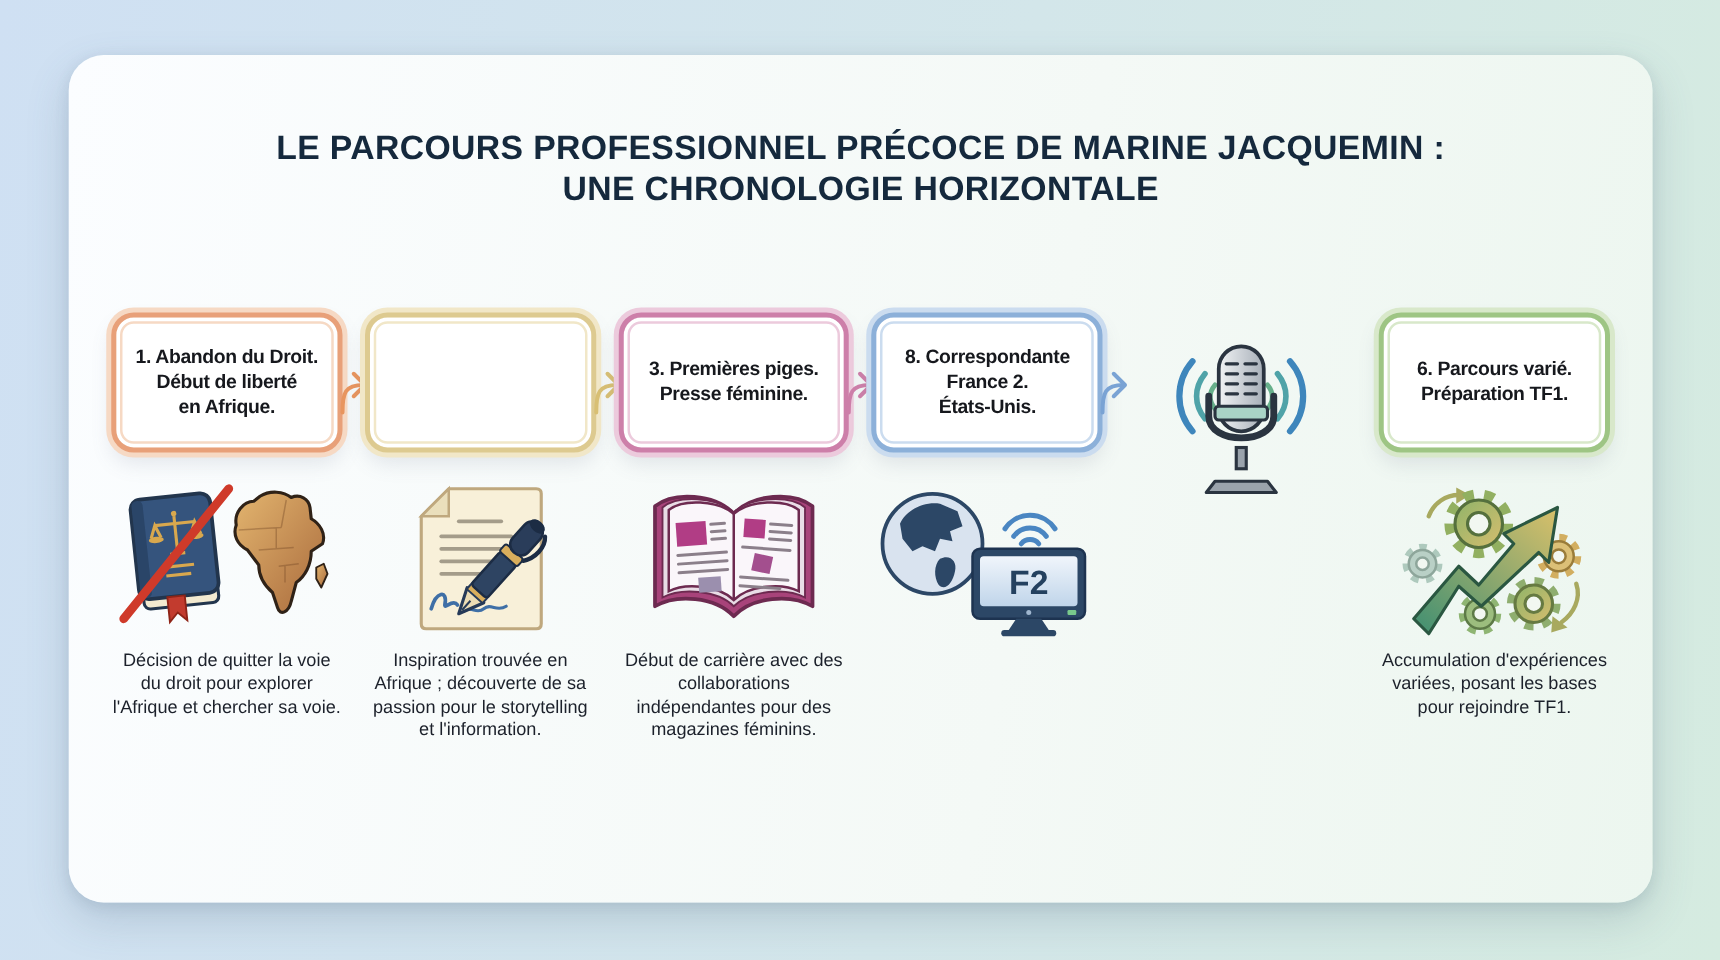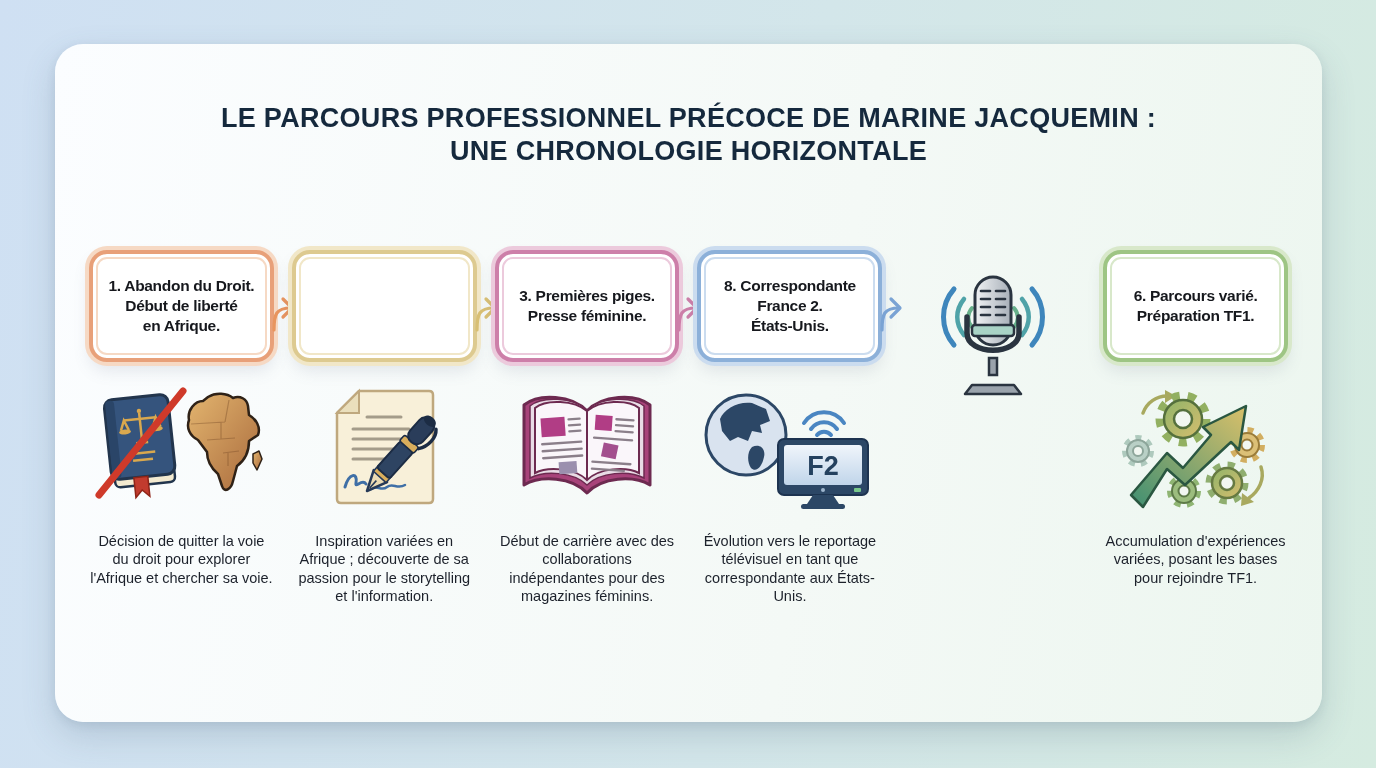--- a/index.html
+++ b/index.html
@@ -44,21 +44,21 @@
     line-height:1.3; color:#16181d; white-space:nowrap;
   }
   .arrow {
     position:absolute; top:32px; right:-26px; z-index:3;
   }
   .iconwrap {
     margin-top:20px; height:134px; display:flex;
     align-items:center; justify-content:center;
   }
   .desc {
-    margin-top:16px; font-size:14.5px; line-height:1.27; color:#1c212b;
+    margin-top:4px; font-size:14.5px; line-height:1.27; color:#1c212b;
     text-align:center; font-weight:500; width:100%;
   }
   .tv-label {
     font-family:"Liberation Sans", sans-serif; font-weight:bold; font-size:27px;
     fill:#24415f;
   }
 </style>
 </head>
 <body>
 
@@ -148,21 +148,21 @@
               <line x1="0" y1="-4" x2="0" y2="-14" stroke="#263a58" stroke-width="1.6"></line>
               <rect x="-8.5" y="-26" width="17" height="7" fill="#d9ae5c" stroke="#263a58" stroke-width="1.6"></rect>
               <rect x="-8.5" y="-60" width="17" height="36" rx="3" fill="#2e4462" stroke="#1c2c44" stroke-width="2"></rect>
               <rect x="-9.5" y="-67" width="19" height="8" rx="2" fill="#d9ae5c" stroke="#1c2c44" stroke-width="1.6"></rect>
               <rect x="-8.5" y="-96" width="17" height="30" rx="8" fill="#2a3d5a" stroke="#1c2c44" stroke-width="2"></rect>
               <path d="M10,-66 C16,-74 16,-86 10,-92" stroke="#1c2c44" stroke-width="3.5" fill="none" stroke-linecap="round"></path>
               <ellipse cx="0" cy="-94" rx="7" ry="4.5" fill="#1c2c44"></ellipse>
             </g>
           </svg>
         </div>
-        <p class="desc">Inspiration variées en Afrique ; découverte de sa passion pour le storytelling et l'information.</p>
+        <p class="desc">Inspiration trouvée en Afrique ; découverte de sa passion pour le storytelling et l'information.</p>
       </div>
 
       <div class="col col3">
         <div class="box">
           <div>
             <span class="box-line">3. Premières piges.</span>
             <span class="box-line">Presse féminine.</span>
           </div>
           <svg class="arrow" width="30" height="46" viewBox="0 0 30 46">
             <path d="M8,44 C8,28 10,22 25,22" stroke="#cd7fa9" stroke-width="3.2" fill="none" stroke-linecap="round"></path>
@@ -234,21 +234,20 @@
             </g>
             <rect x="74" y="54" width="90" height="56" rx="6" fill="#2c4766" stroke="#1d3350" stroke-width="2"></rect>
             <rect x="80" y="60" width="78" height="40" rx="3" fill="url(#scr)"></rect>
             <text class="tv-label" x="119" y="90" text-anchor="middle">F2</text>
             <circle cx="119" cy="105" r="2" fill="#9fb6cf"></circle>
             <rect x="150" y="103" width="7" height="4" rx="1" fill="#79c98c"></rect>
             <polygon points="109,110 129,110 135,119 103,119" fill="#2c4766"></polygon>
             <rect x="97" y="119" width="44" height="5" rx="2.5" fill="#2c4766"></rect>
           </svg>
         </div>
-        <p class="desc">Évolution vers le reportage télévisuel en tant que correspondante aux États-Unis.</p>
       </div>
 
       <div class="col col5">
         <div class="iconwrap">
           <svg width="150" height="128" viewBox="0 0 150 128">
             <defs>
               <linearGradient id="mic" x1="0" y1="0" x2="1" y2="0">
                 <stop offset="0" stop-color="#f0f2f4"></stop>
                   <stop offset="1" stop-color="#a7afb8"></stop>
               </linearGradient>

